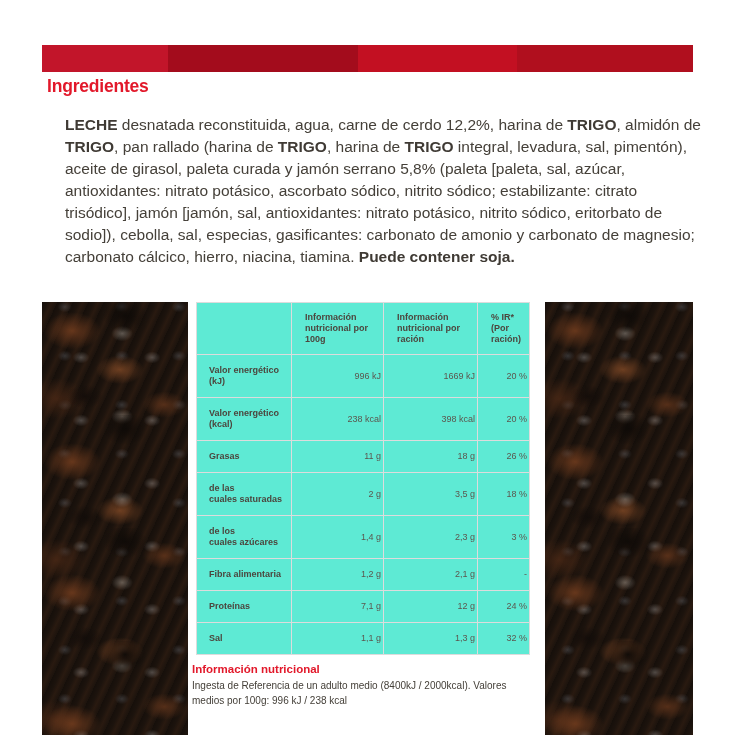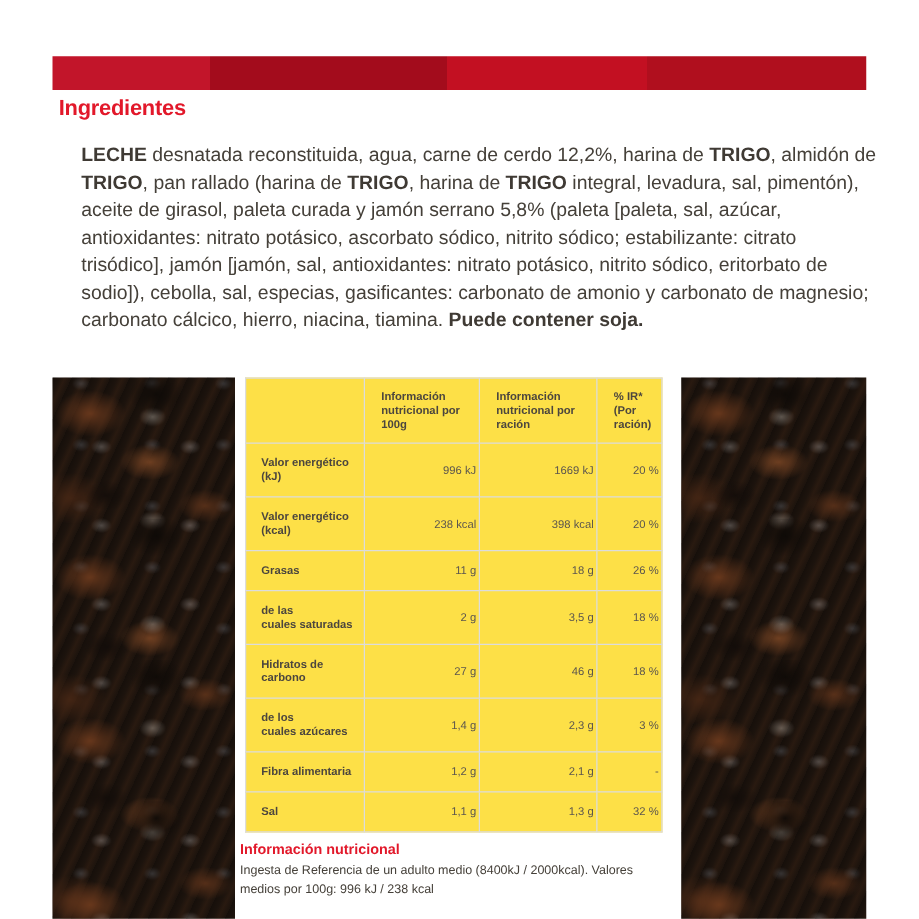--- a/index.html
+++ b/index.html
@@ -37,21 +37,21 @@
       repeating-linear-gradient(115deg, rgba(0,0,0,0.22) 0px, rgba(0,0,0,0) 5px, rgba(120,66,34,0.14) 9px, rgba(0,0,0,0) 14px);
     background-size:
       151px 131px, 122px 113px, 173px 141px, 91px 83px, 143px 121px,
       163px 151px, 71px 63px, 181px 161px, 57px 49px, 100% 100%;
   }
   .photo.left{width:146px;}
   .photo.right{width:148px;}
   .panel{width:357px;background:#ffffff;box-sizing:border-box;padding:0 0 6px 0;}
   table.nutri{
     border-collapse:collapse;table-layout:fixed;margin-left:8px;width:333px;
-    background:#fde047;
+    background:#5eead4;
   }
   table.nutri th, table.nutri td{
     border:1px solid #dcdcdc;font-size:9px;line-height:11px;
     vertical-align:middle;white-space:pre-line;box-sizing:border-box;
   }
   table.nutri th{
     font-weight:bold;color:#4c463e;text-align:left;padding:9px 2px 9px 13px;
   }
   table.nutri td.lbl{
     font-weight:bold;color:#4c463e;text-align:left;padding:10px 2px 10px 12px;
@@ -127,38 +127,37 @@
                 <td class="val">26 %</td>
               </tr>
               <tr>
                 <td class="lbl">de las
 cuales saturadas</td>
                 <td class="val">2 g</td>
                 <td class="val">3,5 g</td>
                 <td class="val">18 %</td>
               </tr>
               <tr>
-                <td class="lbl">Hidratos de
-carbono</td>
-                <td class="val">27 g</td>
-                <td class="val">46 g</td>
-                <td class="val">18 %</td>
-              </tr>
-              <tr>
                 <td class="lbl">de los
 cuales azúcares</td>
                 <td class="val">1,4 g</td>
                 <td class="val">2,3 g</td>
                 <td class="val">3 %</td>
               </tr>
               <tr>
                 <td class="lbl">Fibra alimentaria</td>
                 <td class="val">1,2 g</td>
                 <td class="val">2,1 g</td>
                 <td class="val">-</td>
+              </tr>
+              <tr>
+                <td class="lbl">Proteínas</td>
+                <td class="val">7,1 g</td>
+                <td class="val">12 g</td>
+                <td class="val">24 %</td>
               </tr>
               <tr>
                 <td class="lbl">Sal</td>
                 <td class="val">1,1 g</td>
                 <td class="val">1,3 g</td>
                 <td class="val">32 %</td>
               </tr>
             </tbody>
         </table>
 

